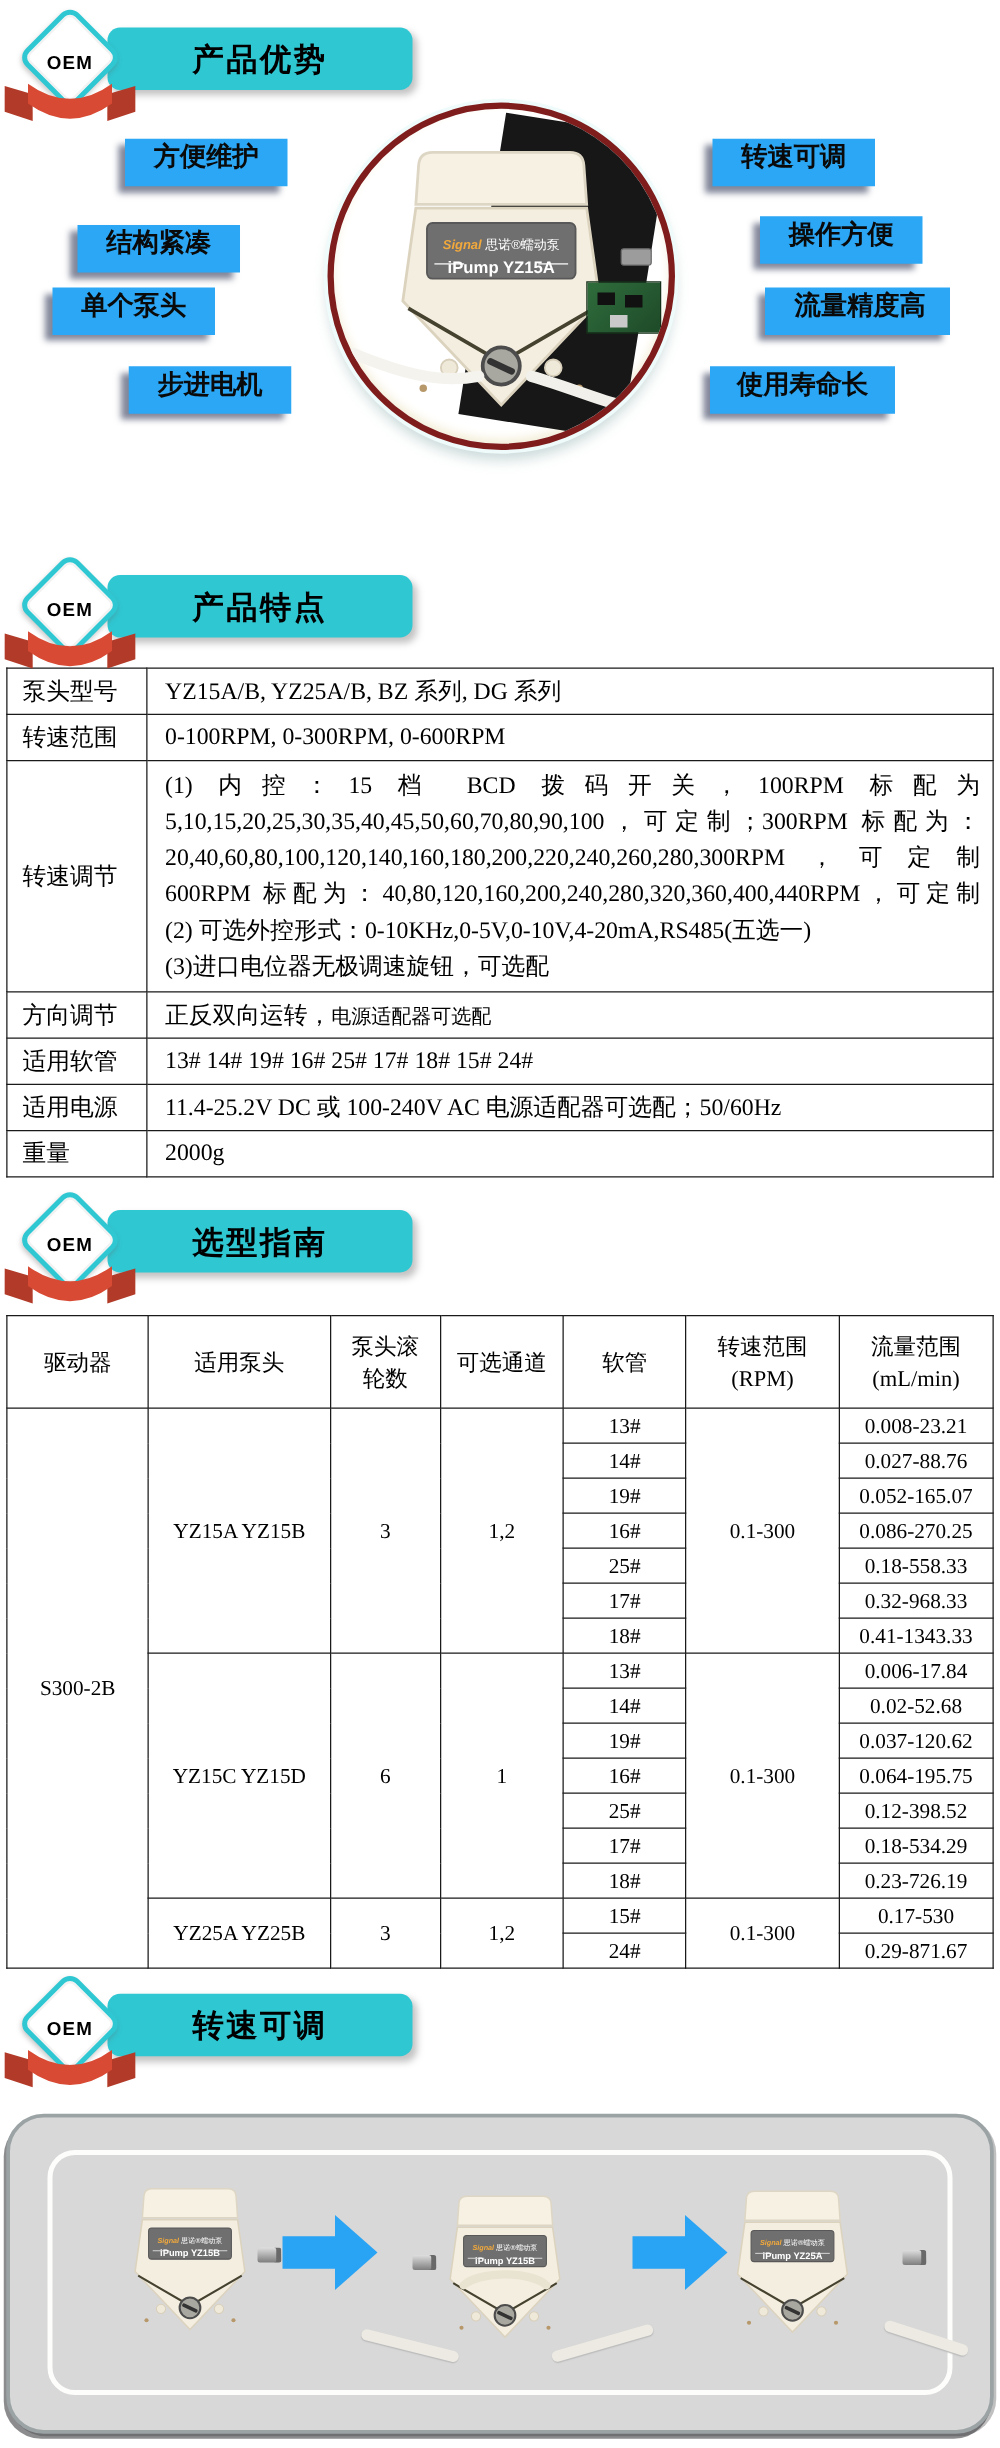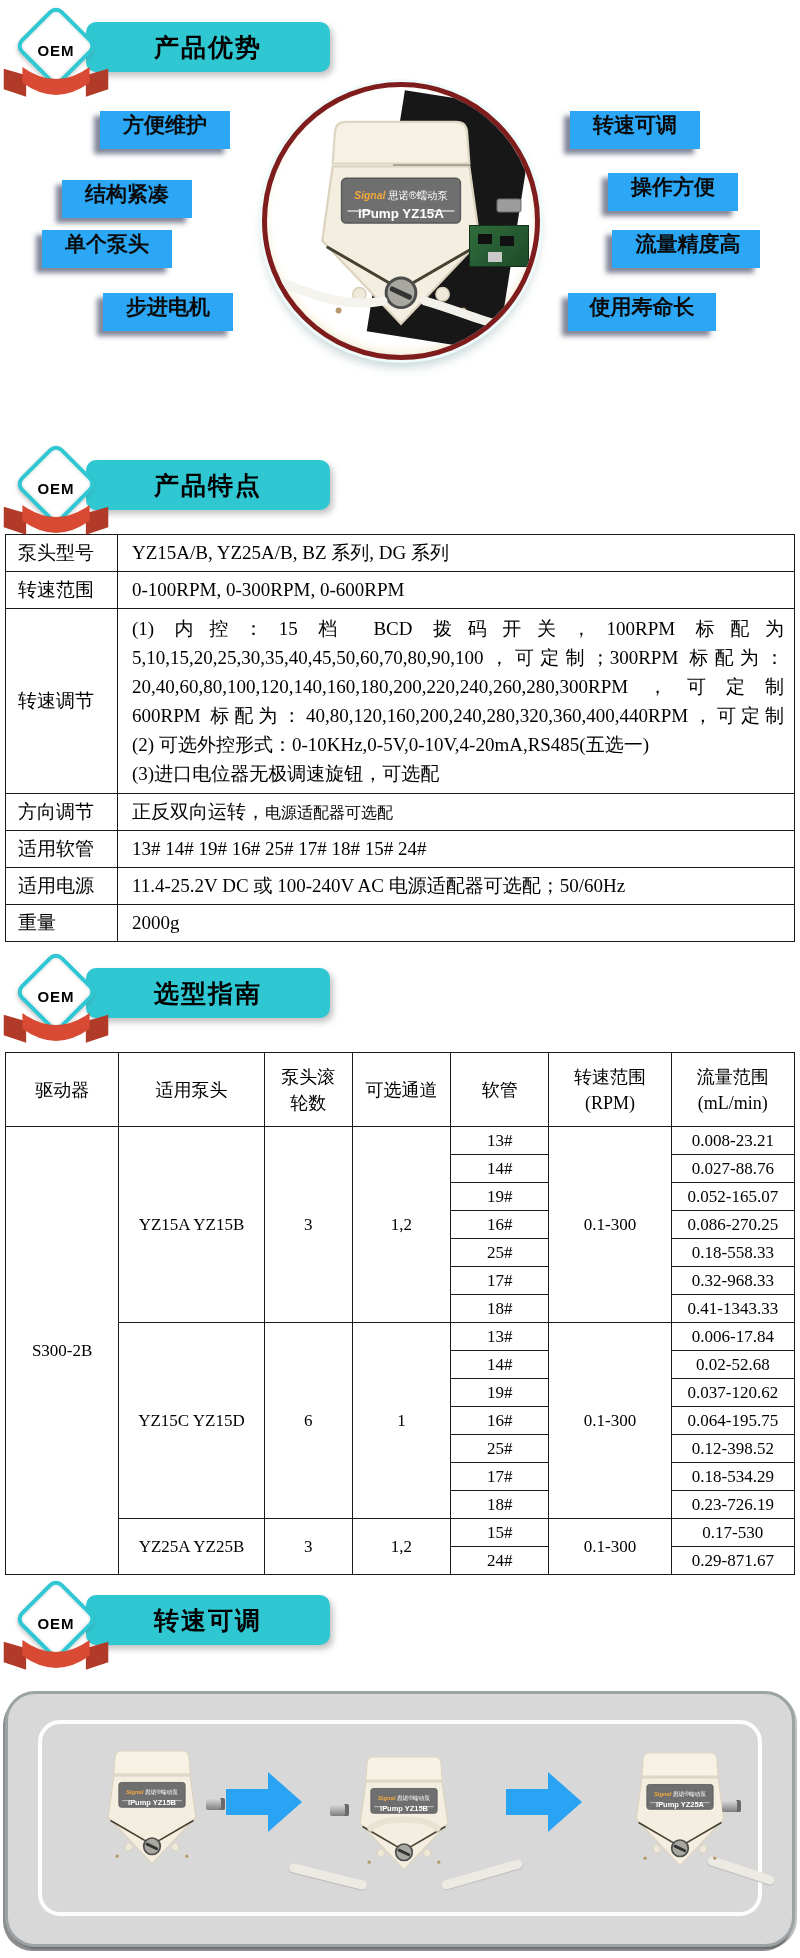--- a/index.html
+++ b/index.html
@@ -63,21 +63,21 @@
   .gtable thead th{height:74px; font-size:18px; line-height:26px;}
   .gtable tbody td{height:28px;}
 
   
   .clampbox{position:relative; margin:22px 5px 0 5px; width:790px; height:256px;
     background:#D8D8D8; border:3px solid #9BA3A5; border-radius:30px;
     box-shadow:-2px 4px 0 rgba(45,45,50,.55), 2px 2px 0 rgba(45,45,50,.3);}
   .clampinner{position:absolute; left:30px; right:30px; top:26px; bottom:28px;
     border:4px solid #FDFDFB; border-radius:22px;}
   .bpump{position:absolute; width:116px; z-index:2;}
-  .bp0{left:86px; top:52px;} .bp1{left:338px; top:58px;} .bp2{left:614px; top:54px;}
+  .bp0{left:86px; top:52px;} .bp1{left:338px; top:58px;} .bp2{left:568px; top:54px;}
   .connector{position:absolute; width:19px; height:12px; border-radius:2px;
     background:linear-gradient(180deg,#dedede,#7e7e7e); box-shadow:inset -4px 0 0 #696969; z-index:3;}
   .arrowshape{position:absolute; width:76px; height:60px; z-index:1;}
   .arrowshape:before{content:""; position:absolute; left:0; top:17px; width:42px; height:26px; background:var(--arrow);}
   .arrowshape:after{content:""; position:absolute; left:42px; top:0; width:0; height:0;
     border-left:34px solid var(--arrow); border-top:30px solid transparent; border-bottom:30px solid transparent;}
   .ar0{left:218px; top:78px;} .ar1{left:498px; top:78px;}
   .btube{position:absolute; height:9px; border-radius:5px; background:#ECEAE2; box-shadow:0 1px 1px #bbb; z-index:1;}
 
   .p-brand{font-size:7px; fill:#fff; text-anchor:middle; font-family:"Liberation Sans",sans-serif;}

